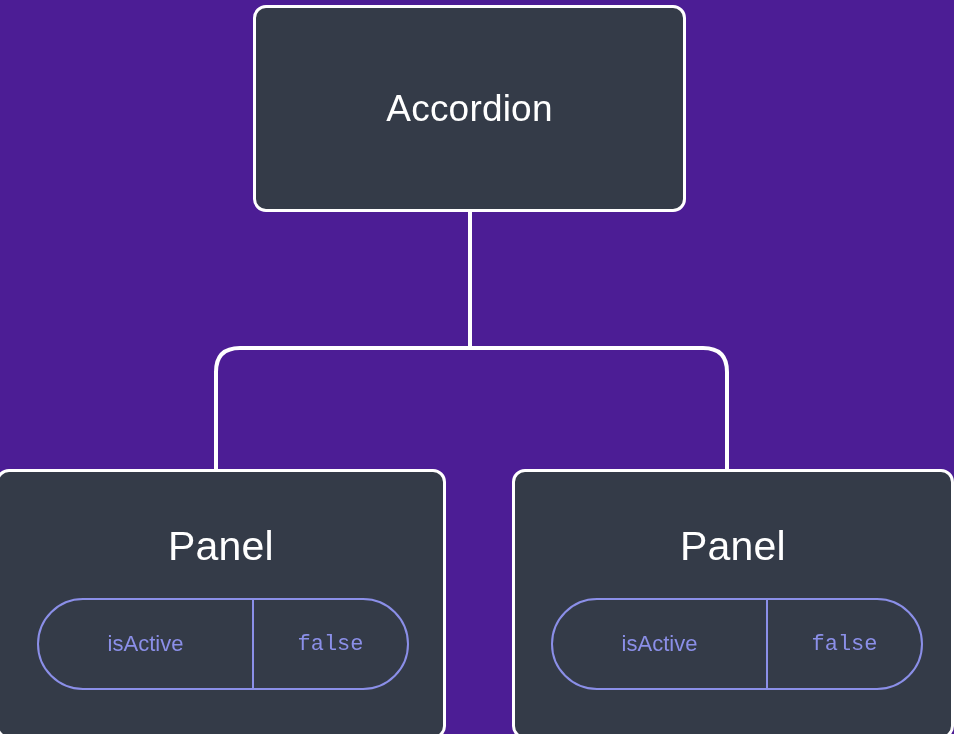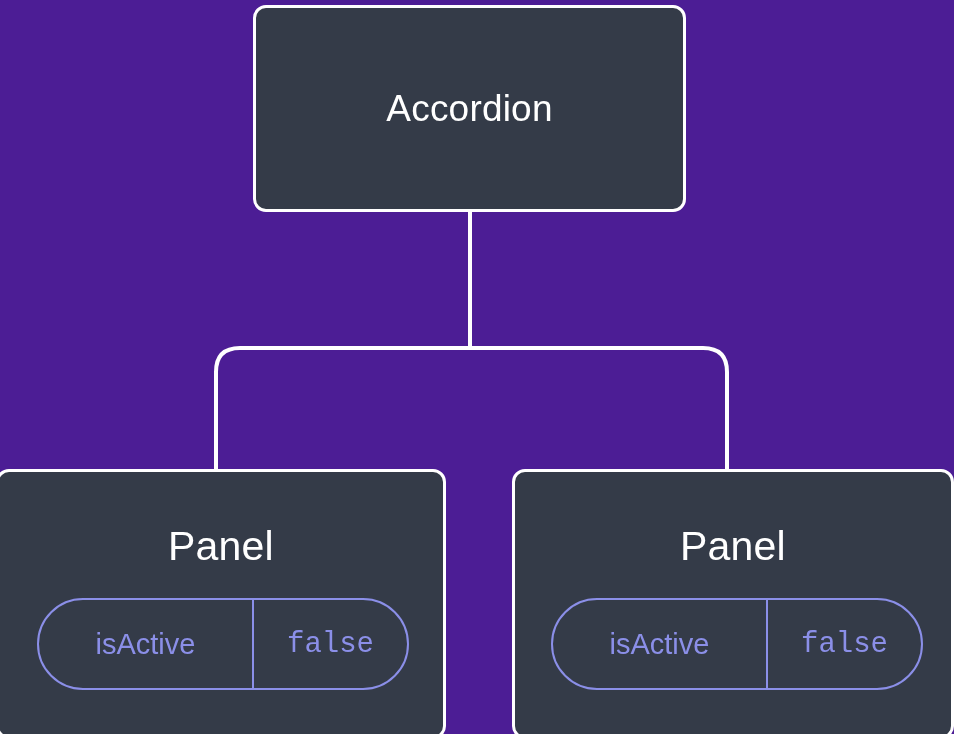--- a/index.html
+++ b/index.html
@@ -104,21 +104,21 @@
     top: 126px;
     width: 372px;
   }
 
   .prop-key,
   .prop-value {
     display: flex;
     align-items: center;
     justify-content: center;
     color: #8b8fe8;
-    font-size: 29px;
+    font-size: 22px;
     font-weight: 400;
     white-space: nowrap;
   }
 
   .prop-key {
     flex: 0 0 213px;
   }
 
   .prop-divider {
     flex: 0 0 2px;

